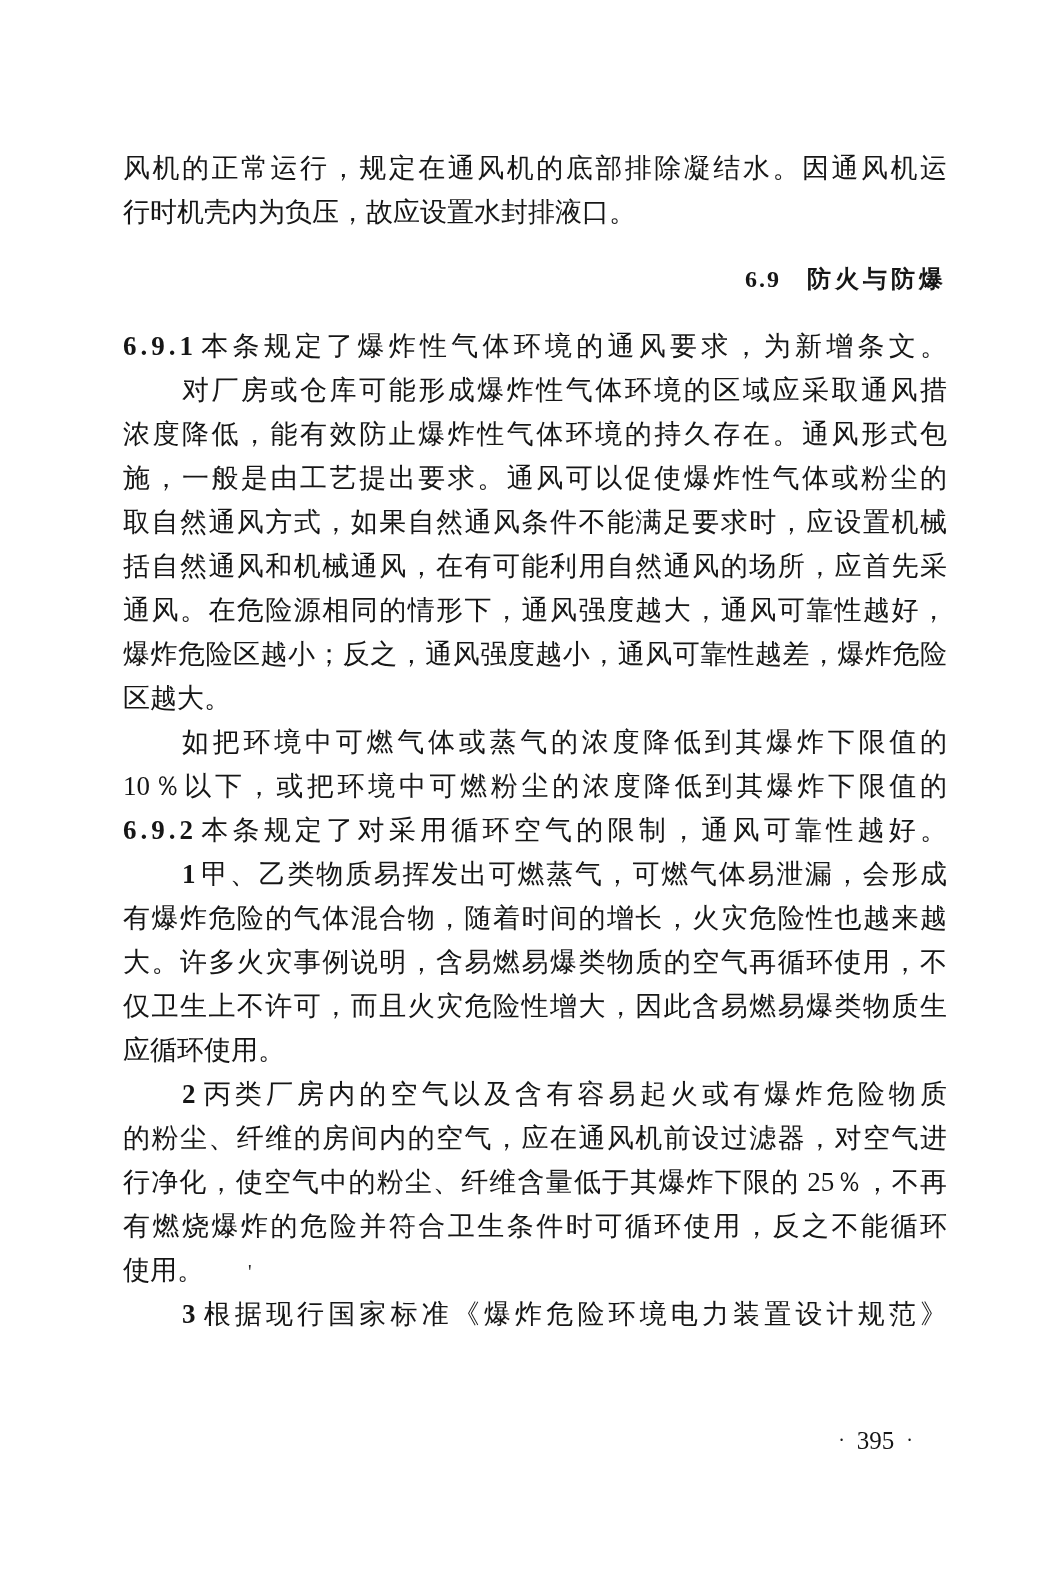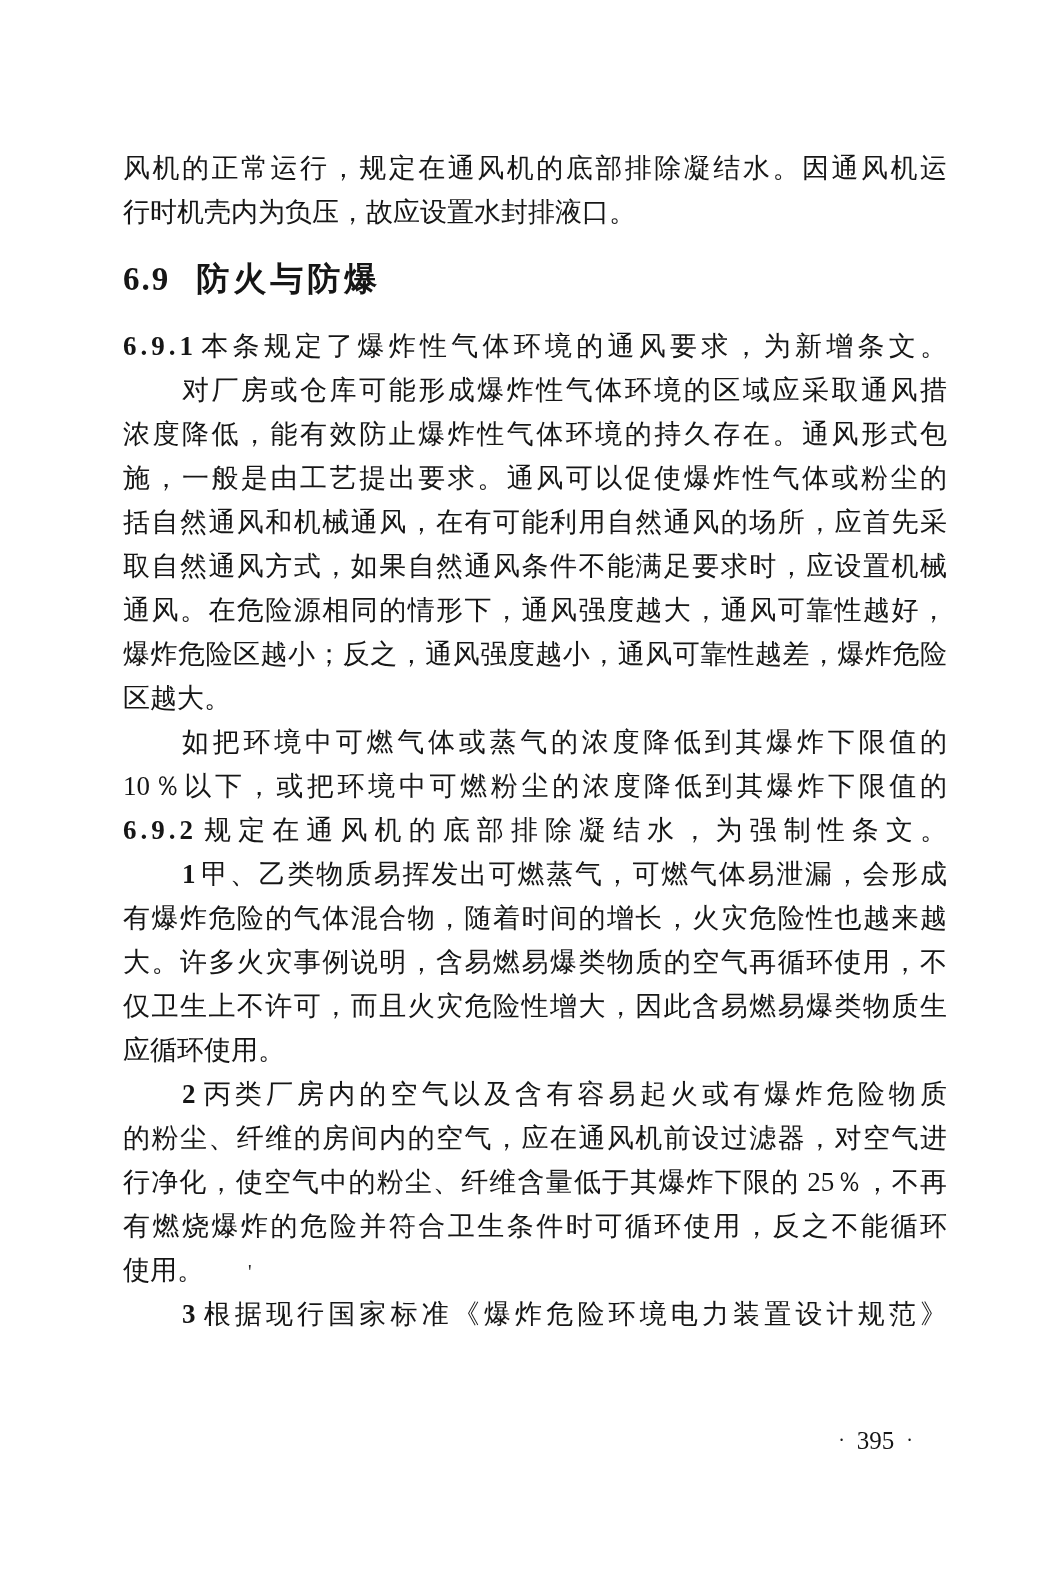--- a/index.html
+++ b/index.html
@@ -17,21 +17,21 @@
     font-size:27px;
     text-align:left;
   }
   .line.just{text-align:justify;text-align-last:justify;}
   .line.indent{padding-left:59px;}
   .num{font-weight:700;letter-spacing:4px;}
   .stray{margin-left:44px;font-size:20px;color:#222;}
   .heading{
     position:absolute;left:123px;top:257px;width:824px;
     height:44px;line-height:44px;
-    text-align:left;font-weight:700;font-size:33px;
+    text-align:right;font-weight:700;font-size:24px;
   }
   .hnum{margin-right:26px;letter-spacing:2px;}
   .htitle{letter-spacing:4px;}
   .pagenum{
     position:absolute;left:123px;top:1424px;width:802px;
     height:32px;line-height:32px;
     text-align:right;font-size:25px;
   }
   .pagenum .dot{margin:0 12px;font-size:20px;vertical-align:2px;}
 </style>
@@ -51,31 +51,31 @@
 
   <div class="col" style="top:324px">
 
     <div class="line just">
       <span class="num">6.9.1</span><span>本条规定了爆炸性气体环境的通风要求，为新增条文。</span>
     </div>
 
     <div class="line just indent">对厂房或仓库可能形成爆炸性气体环境的区域应采取通风措</div>
     <div class="line just">浓度降低，能有效防止爆炸性气体环境的持久存在。通风形式包</div>
     <div class="line just">施，一般是由工艺提出要求。通风可以促使爆炸性气体或粉尘的</div>
+    <div class="line just">取自然通风方式，如果自然通风条件不能满足要求时，应设置机械</div>
     <div class="line just">括自然通风和机械通风，在有可能利用自然通风的场所，应首先采</div>
-    <div class="line just">取自然通风方式，如果自然通风条件不能满足要求时，应设置机械</div>
     <div class="line just">通风。在危险源相同的情形下，通风强度越大，通风可靠性越好，</div>
     <div class="line just">爆炸危险区越小；反之，通风强度越小，通风可靠性越差，爆炸危险</div>
     <div class="line">区越大。</div>
 
     <div class="line just indent">如把环境中可燃气体或蒸气的浓度降低到其爆炸下限值的</div>
     <div class="line just">10％以下，或把环境中可燃粉尘的浓度降低到其爆炸下限值的</div>
 
     <div class="line just">
-      <span class="num">6.9.2</span><span>规定在通风机的底部排除凝结水，为强制性条文。</span>
+      <span class="num">6.9.2</span><span>本条规定了对采用循环空气的限制，通风可靠性越好。</span>
     </div>
 
     <div class="line just indent">
       <span class="num">1</span><span>甲、乙类物质易挥发出可燃蒸气，可燃气体易泄漏，会形成</span>
     </div>
     <div class="line just">有爆炸危险的气体混合物，随着时间的增长，火灾危险性也越来越</div>
     <div class="line just">大。许多火灾事例说明，含易燃易爆类物质的空气再循环使用，不</div>
     <div class="line just">仅卫生上不许可，而且火灾危险性增大，因此含易燃易爆类物质生</div>
     <div class="line">应循环使用。</div>
 

